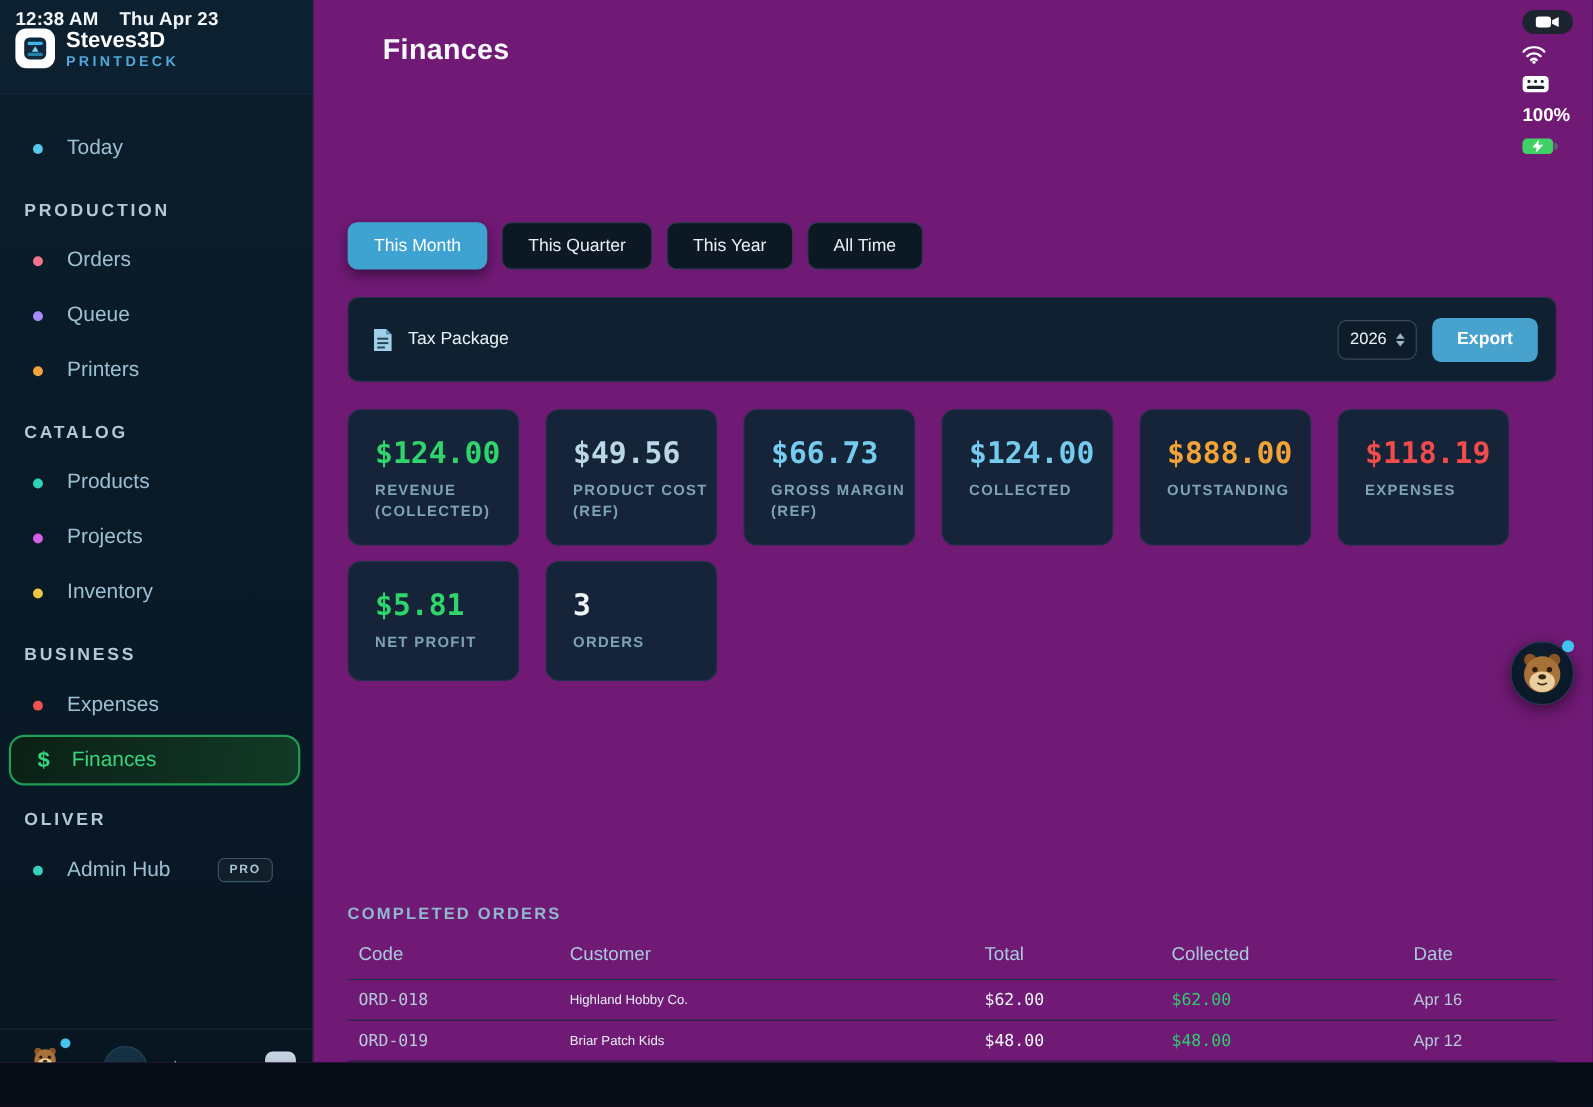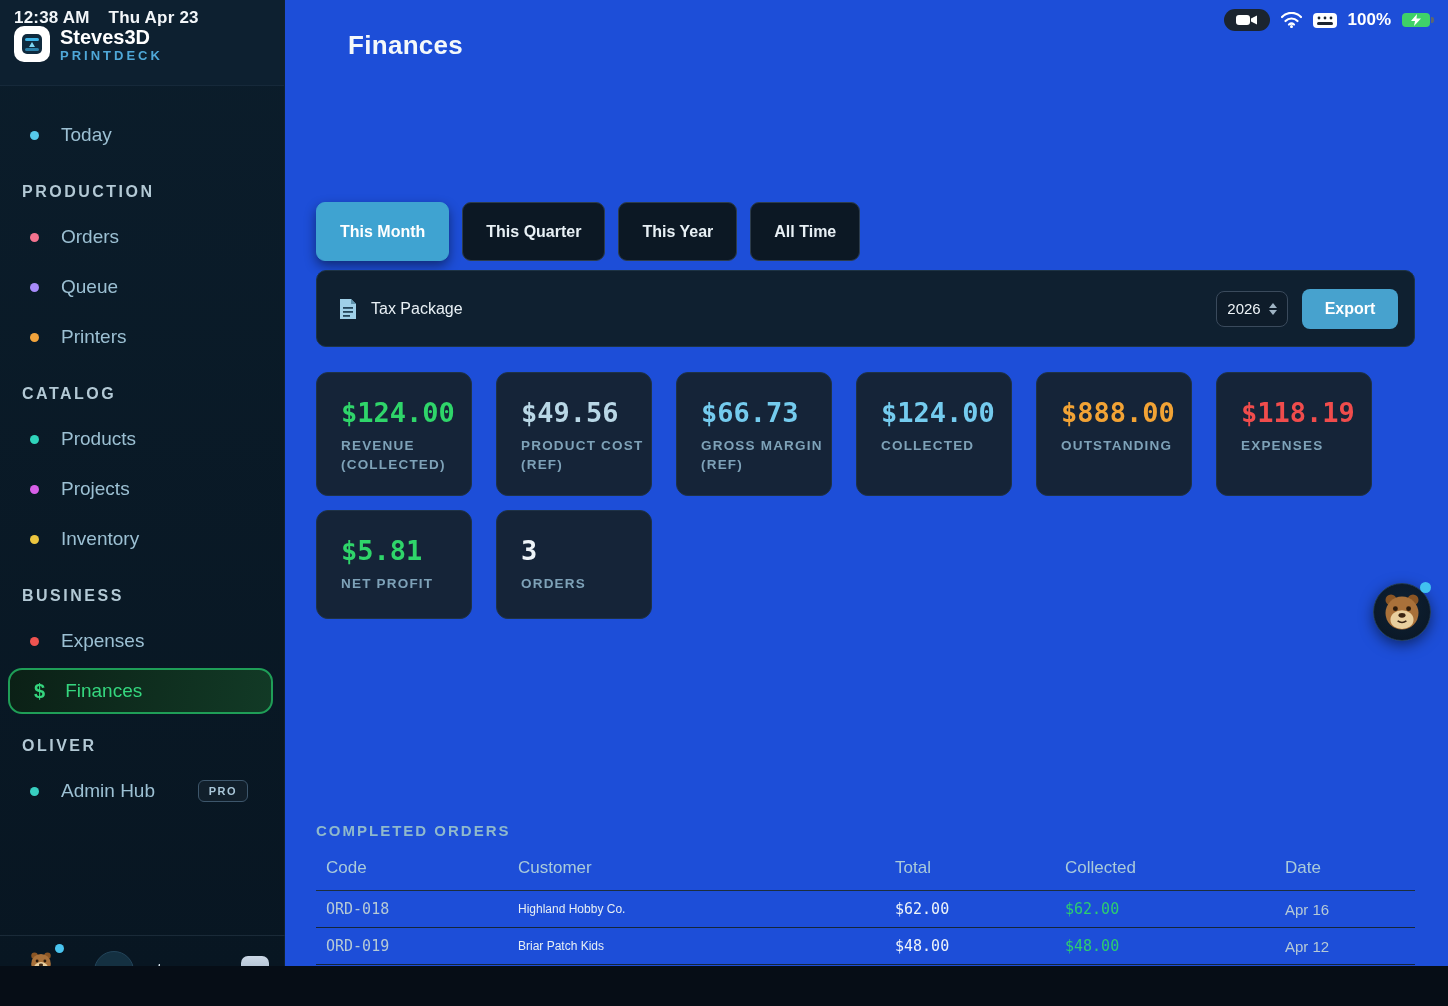--- a/index.html
+++ b/index.html
@@ -1,19 +1,19 @@
 <!DOCTYPE html>
 <html><head>
 <meta charset="utf-8">
 <style>
   * { margin:0; padding:0; box-sizing:border-box; }
   html,body { width:1448px; height:1006px; background:#050b13; font-family:"Liberation Sans",sans-serif; overflow:hidden; }
   .mono { font-family:"DejaVu Sans Mono",monospace; }
 
-  .app { position:absolute; left:0; top:0; width:1448px; height:966px; background:#1d4ed8; overflow:hidden; }
+  .app { position:absolute; left:0; top:0; width:1448px; height:966px; background:#701a75; overflow:hidden; }
   .bottom-strip { position:absolute; left:0; top:966px; width:1448px; height:40px; background:#060d16; }
 
   
   .sidebar { position:absolute; left:0; top:0; width:285px; height:966px;
              background:linear-gradient(180deg,#0b1d2b 0%,#081622 100%); border-right:1px solid #12222f; }
   .sb-header { height:86px; background:#0d2030; border-bottom:1px solid #16293a; padding:8px 14px 0 14px; position:relative; }
   .sb-time { color:#f2f6f9; font-size:17px; font-weight:bold; letter-spacing:.2px; }
   .sb-logo-row { position:absolute; left:14px; top:26px; display:flex; }
   .logo-box { width:36px; height:36px; background:#ffffff; border-radius:10px; display:flex; align-items:center; justify-content:center; margin-right:10px; }
   .brand-name { color:#ffffff; font-size:20px; font-weight:bold; line-height:22px; }
@@ -37,39 +37,39 @@
   .mini-otter { position:relative; width:26px; height:26px; margin-top:2px; }
   .mini-otter .notif { position:absolute; right:-10px; top:-6px; width:9px; height:9px; border-radius:50%; background:#49c4ef; }
   .footer-avatar { width:40px; height:40px; border-radius:50%; background:#143041; border:1px solid #23445a;
                    color:#4fc3dc; font-size:18px; display:flex; align-items:center; justify-content:center; margin-left:40px; margin-top:3px; }
   .footer-name { color:#d8e6ee; font-size:18px; margin-left:14px; margin-top:12px; }
   .return-key { margin-left:auto; margin-top:8px; width:28px; height:28px; border-radius:7px;
                 background:linear-gradient(180deg,#ccd8e6,#97aac0); color:#1d3c55; font-size:17px; font-weight:bold;
                 display:flex; align-items:center; justify-content:center; }
 
   
-  .status-right { position:absolute; right:18px; top:9px; display:flex; align-items:center; gap:11px; }
+  .status-right { position:absolute; right:18px; top:9px; display:flex; gap:11px;flex-direction:column; }
   .video-pill { width:46px; height:22px; border-radius:11px; background:#1b242f; display:flex; align-items:center; justify-content:center; }
   .batt-pct { color:#ffffff; font-size:17px; font-weight:bold; }
   .battery { position:relative; width:28px; height:14px; background:#3fd168; border-radius:4px; display:flex; align-items:center; justify-content:center; }
   .battery:after { content:""; position:absolute; right:-4px; top:4px; width:3px; height:6px; background:#5a6672; border-radius:0 2px 2px 0; }
 
   
   .main { position:absolute; left:285px; top:0; width:1163px; height:966px; }
   .page-title { position:absolute; left:63px; top:30px; color:#f4f8fa; font-size:26px; font-weight:bold; letter-spacing:.3px; }
 
   .banner { position:absolute; left:31px; top:92px; width:1099px; height:93px; background:#0e1f2e;
             border:1px solid #2d4a60; border-radius:10px; }
   .banner-otter { position:absolute; left:34px; top:22px; }
   .banner-text { position:absolute; left:94px; top:17px; width:965px; color:#dce8ef; font-size:15.5px; line-height:25px; }
   .banner-close { position:absolute; right:16px; top:10px; color:#9fb4c4; font-size:17px; cursor:pointer; }
 
   .filters { position:absolute; left:31px; top:202px; display:flex; gap:13px; }
-  .filter-btn { height:59px; padding:0 23px; border-radius:9px; background:#0c1824; border:1px solid #2c3c4c;
-                color:#e8f0f5; font-size:16px; font-weight:bold; display:flex; align-items:center; cursor:pointer; }
+  .filter-btn { height:43px; padding:0 23px; border-radius:9px; background:#0c1824; border:1px solid #2c3c4c;
+                color:#e8f0f5; font-size:16px; font-weight:normal; display:flex; align-items:center; cursor:pointer; }
   .filter-btn.active { background:#3fa3d1; border-color:#3fa3d1; color:#ffffff; box-shadow:0 5px 12px rgba(0,0,0,.45); }
 
   .tax-panel { position:absolute; left:31px; top:270px; width:1099px; height:77px; background:#0f2030;
                border:1px solid #1d3344; border-radius:10px; display:flex; align-items:center; padding:0 16px 0 22px; }
   .tax-label { color:#e8f0f5; font-size:16px; margin-left:14px; }
   .year-select { margin-left:auto; width:72px; height:36px; border:1px solid #3a4a5c; border-radius:8px; background:#0e1c2a;
                  color:#eef4f8; font-size:15px; display:flex; align-items:center; justify-content:center; gap:8px; cursor:pointer; }
   .chevrons { display:flex; flex-direction:column; gap:2px; }
   .chevrons i { display:block; width:0; height:0; border-left:4px solid transparent; border-right:4px solid transparent; }
   .chev-up { border-bottom:5px solid #9fb4c4; }

